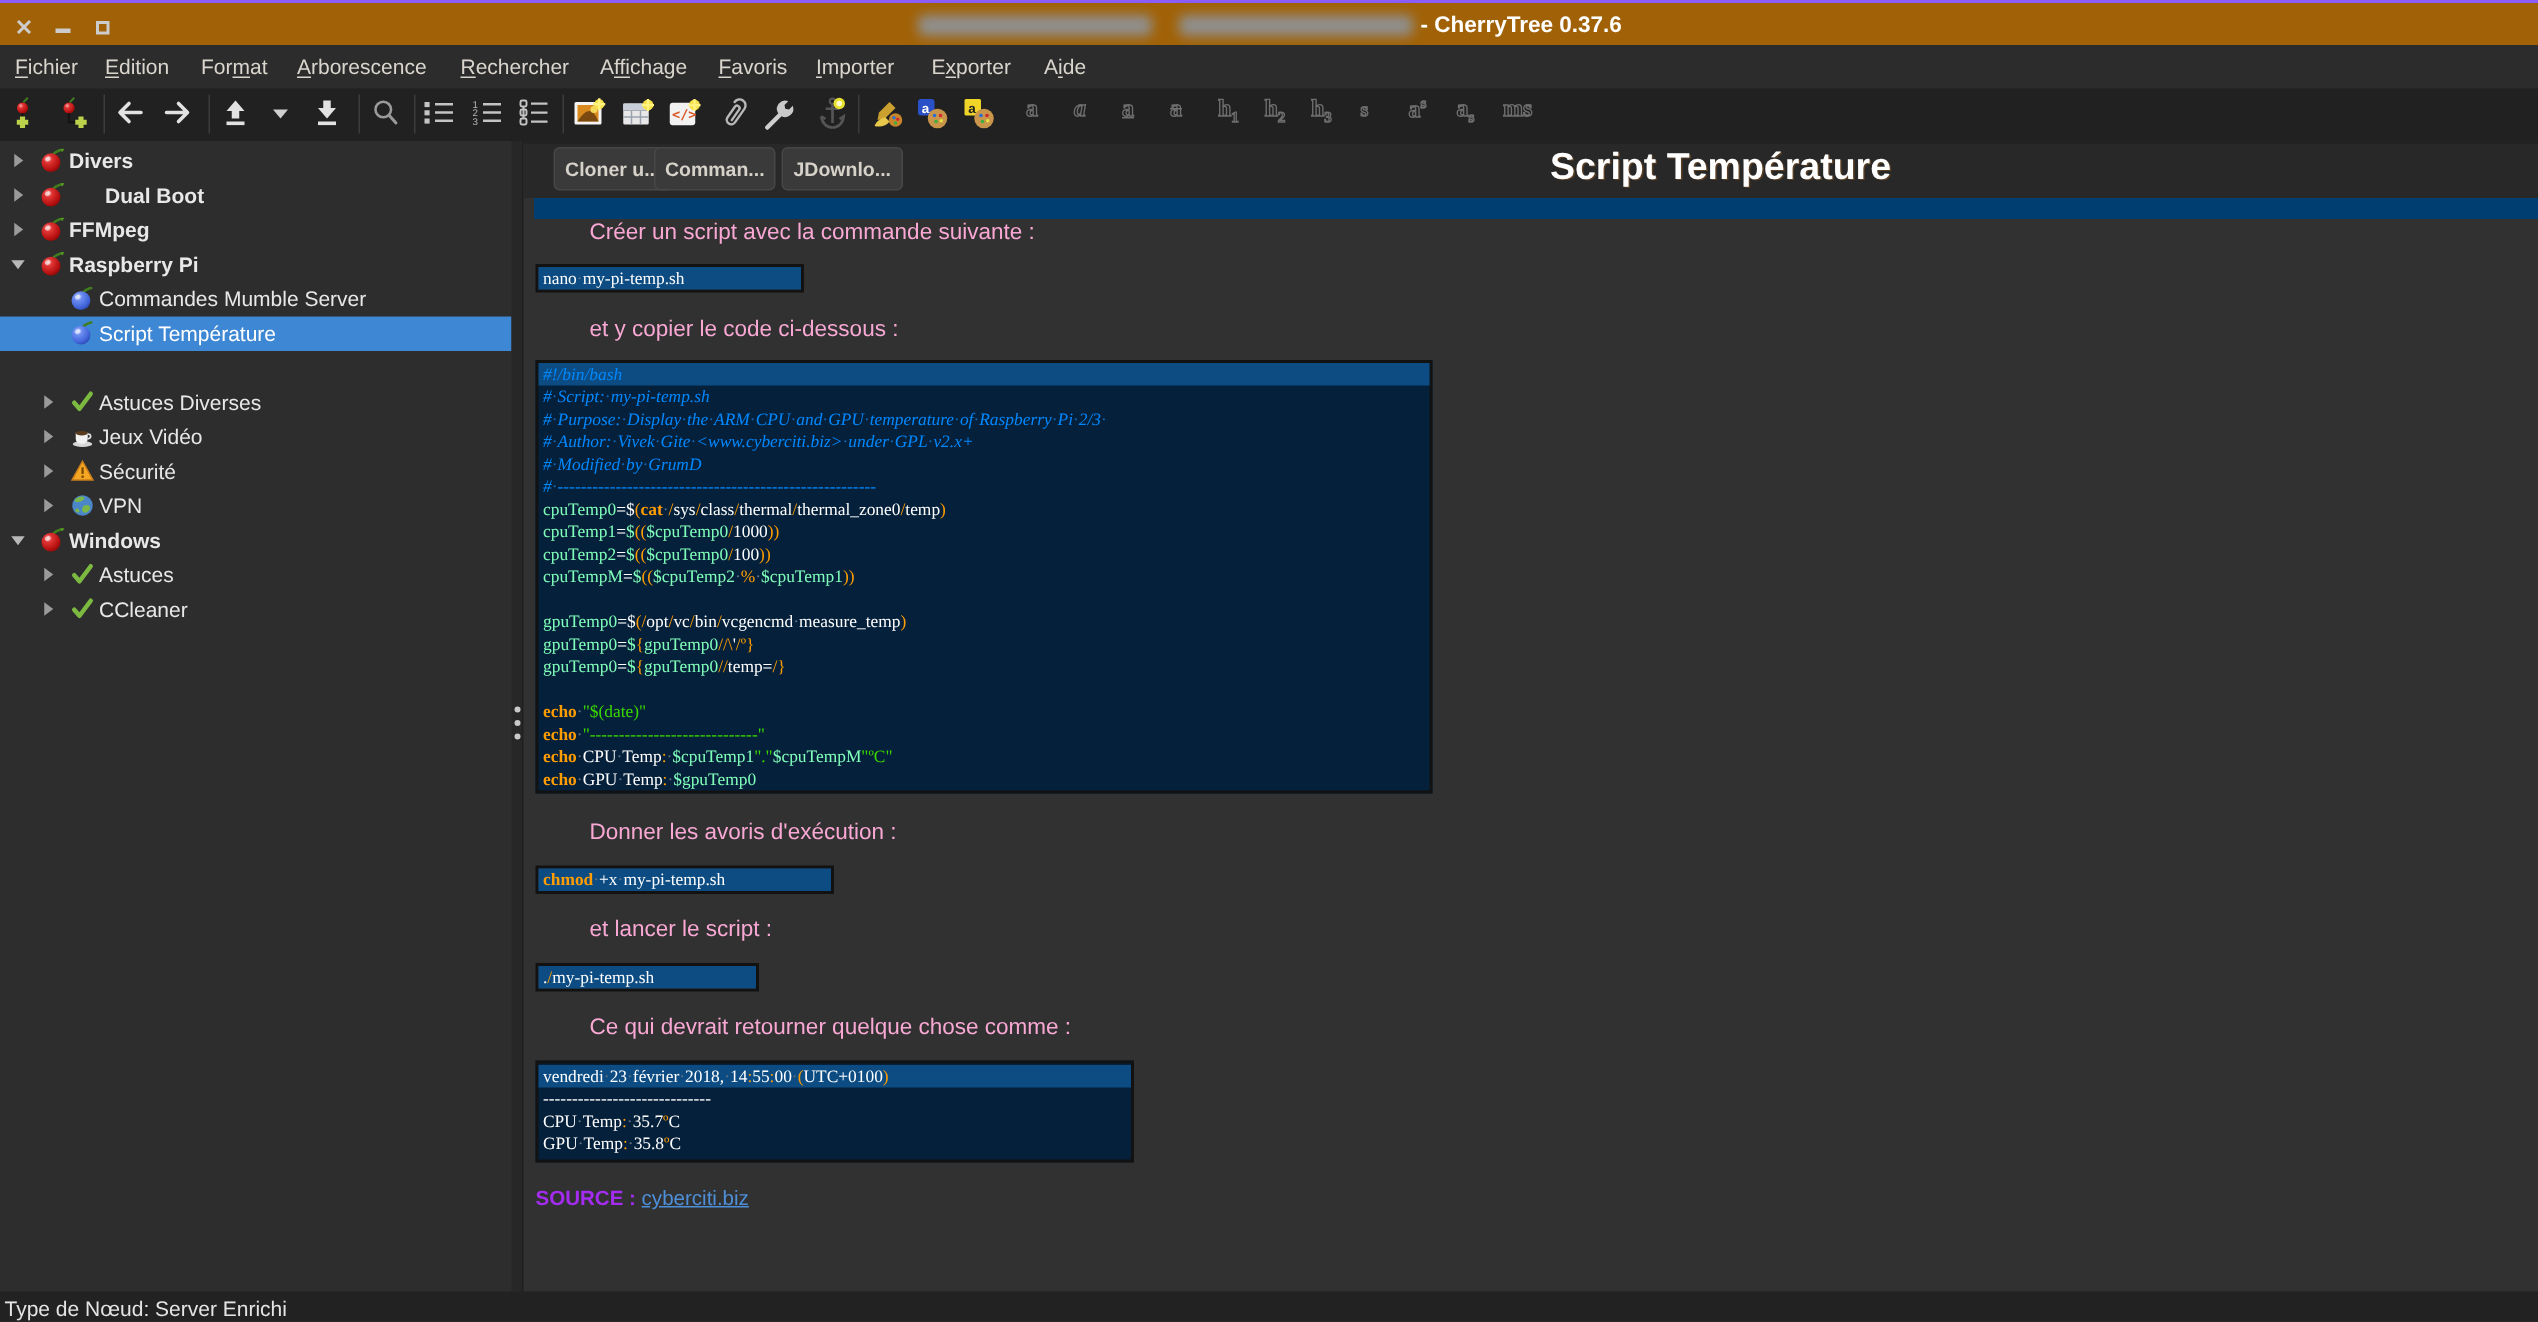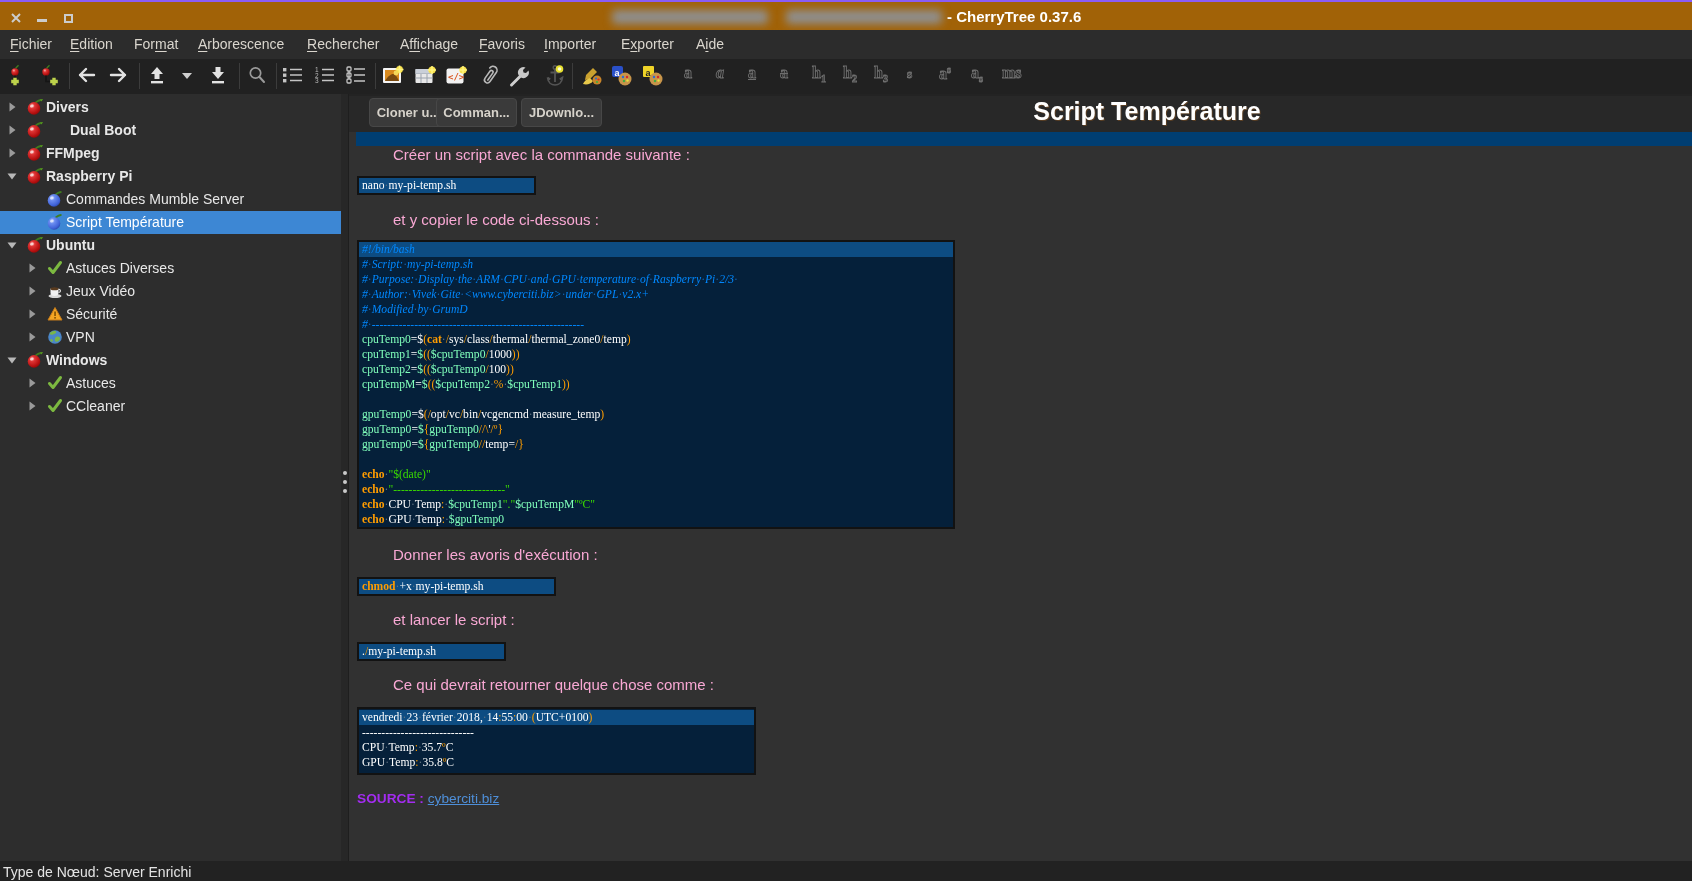--- a/index.html
+++ b/index.html
@@ -310,32 +310,20 @@
         <span class="tlab" style="left:66px;">Commandes Mumble Server</span>
       </div>
 <div class="trow sel" style="top:117px">
         <svg class="ticon" style="left:47px" width="16" height="16" viewBox="0 0 16 16">
 <path d="M7.5 5 Q10 1.5 14.5 0.8" stroke="#3f7d1e" stroke-width="1.7" fill="none"></path>
 <circle cx="7" cy="9.4" r="6.3" fill="url(#bg1)"></circle>
 <ellipse cx="4.8" cy="7" rx="2" ry="1.4" fill="rgba(255,255,255,0.5)" transform="rotate(-25 4.8 7)"></ellipse>
 </svg>
         <span class="tlab" style="left:66px;">Script Température</span>
       </div>
-<div class="trow" style="top:140px">
-        <svg class="texp" style="left:7px" width="10" height="10" viewBox="0 0 10 10">
-          <path d="M0.5 2.5 h9 l-4.5 6 z" fill="#b8b8b8"></path>
-        </svg>
-        <svg class="ticon" style="left:27px" width="16" height="16" viewBox="0 0 16 16">
-<path d="M7.5 5 Q10 1.5 14.5 0.8" stroke="#3f7d1e" stroke-width="1.7" fill="none"></path>
-<path d="M13 0.4 l3 -0.4 l-1.4 2.4 z" fill="#57991f"></path>
-<circle cx="7" cy="9.4" r="6.3" fill="url(#rg)"></circle>
-<ellipse cx="4.8" cy="7" rx="2" ry="1.4" fill="rgba(255,255,255,0.55)" transform="rotate(-25 4.8 7)"></ellipse>
-</svg>
-        <span class="tlab" style="left:46px;font-weight:bold;">Ubuntu</span>
-      </div>
 <div class="trow" style="top:163px">
         <svg class="texp" style="left:27px" width="10" height="10" viewBox="0 0 10 10">
           <path d="M2.5 0.5 v9 l6 -4.5 z" fill="#9a9a9a"></path>
         </svg>
         <svg class="ticon" style="left:47px" width="16" height="16" viewBox="0 0 16 16">
 <path d="M2.5 8.5 L6 12.5 L13.5 2.5" stroke="#7cb940" stroke-width="3" fill="none" stroke-linecap="round" stroke-linejoin="round"></path>
 </svg>
         <span class="tlab" style="left:66px;">Astuces Diverses</span>
       </div>
 <div class="trow" style="top:186px">

